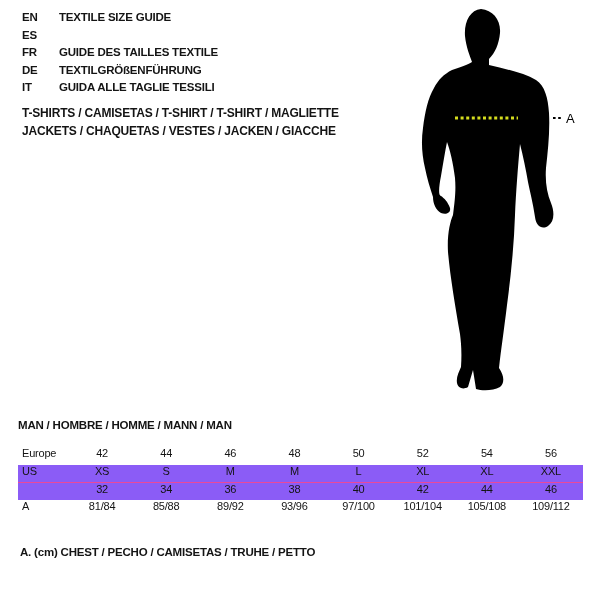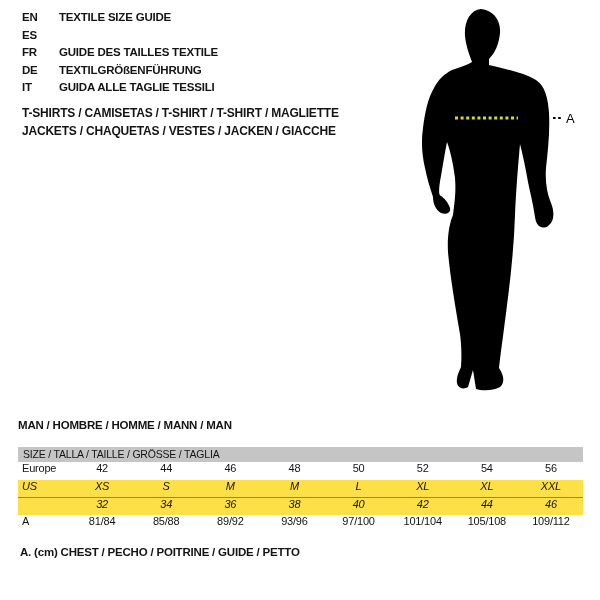--- a/index.html
+++ b/index.html
@@ -33,21 +33,21 @@
   
   .size-table { position: absolute; left: 18px; top: 447px; width: 565px; }
   .t-header {
     background: #c5c5c5;
     height: 15px; line-height: 15px;
     font-size: 10.5px; font-weight: 400;
     padding-left: 5px;
     white-space: nowrap;
   }
   .t-row { display: flex; height: 17.5px; font-size: 11px; }
-  .t-row--shaded { background: #fde047; font-style: italic; }
+  .t-row--shaded { background: #8b5cf6; }
   .t-row--shaded + .t-row--shaded { border-top: 1px solid #ec4899; height: 16.5px; }
   .t-label { width: 52px; padding-left: 4px; box-sizing: border-box; white-space: nowrap; }
   .t-cell { flex: 1; text-align: center; white-space: nowrap; }
 
   
   .footnote { position: absolute; left: 20px; top: 546px; font-size: 11.5px; font-weight: 700; white-space: nowrap; }
 </style>
 </head>
 <body>
 
@@ -120,21 +120,20 @@
              C 470,56 466,47 465,36
              C 464,22 470,10 481,9 Z" fill="#000000"></path>
     <line x1="455" y1="118" x2="518" y2="118" stroke-width="3" stroke-dasharray="3 2.6" stroke="#d5dd1e"></line>
     <line x1="553" y1="118" x2="563" y2="118" stroke-width="2" stroke-dasharray="2.6 2.6" stroke="#000000"></line>
     <text class="measure-a-label" x="566" y="123">A</text>
   </svg>
 
   <div class="man-title">MAN / HOMBRE / HOMME / MANN / MAN</div>
 
   <div class="size-table">
-    <div class="t-header">SIZE / TALLA / TAILLE / GRÖSSE / TAGLIA</div>
 
     <div class="t-row">
       <span class="t-label">Europe</span>
       <span class="t-cell">42</span>
       <span class="t-cell">44</span>
       <span class="t-cell">46</span>
       <span class="t-cell">48</span>
       <span class="t-cell">50</span>
       <span class="t-cell">52</span>
       <span class="t-cell">54</span>
@@ -171,15 +170,15 @@
       <span class="t-cell">85/88</span>
       <span class="t-cell">89/92</span>
       <span class="t-cell">93/96</span>
       <span class="t-cell">97/100</span>
       <span class="t-cell">101/104</span>
       <span class="t-cell">105/108</span>
       <span class="t-cell">109/112</span>
     </div>
   </div>
 
-  <div class="footnote">A. (cm) CHEST / PECHO / POITRINE / GUIDE / PETTO</div>
+  <div class="footnote">A. (cm) CHEST / PECHO / CAMISETAS / TRUHE / PETTO</div>
 
 </div>
 
 </body></html>

